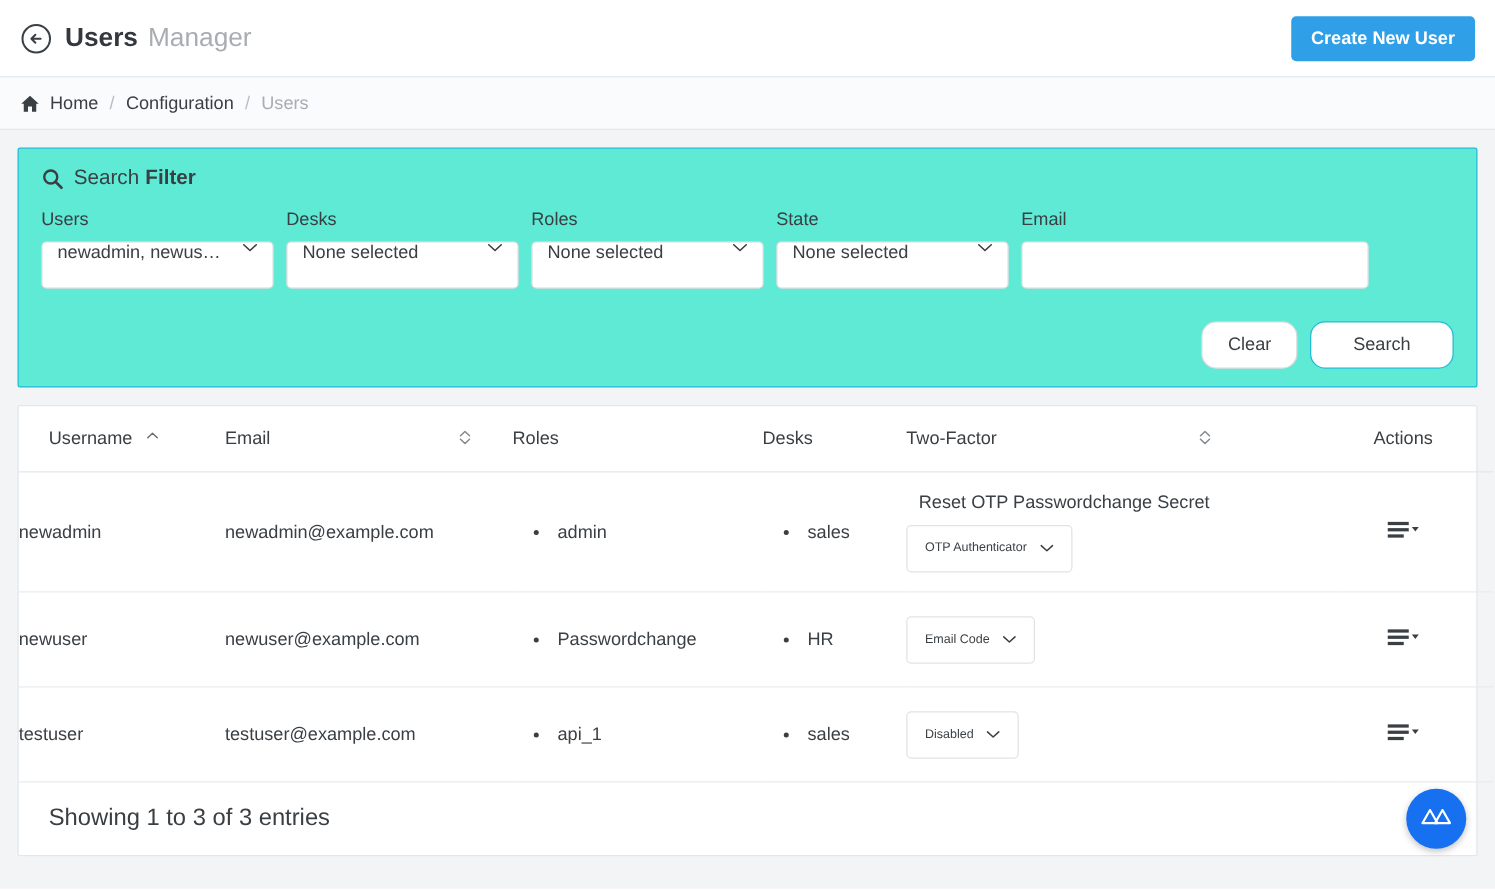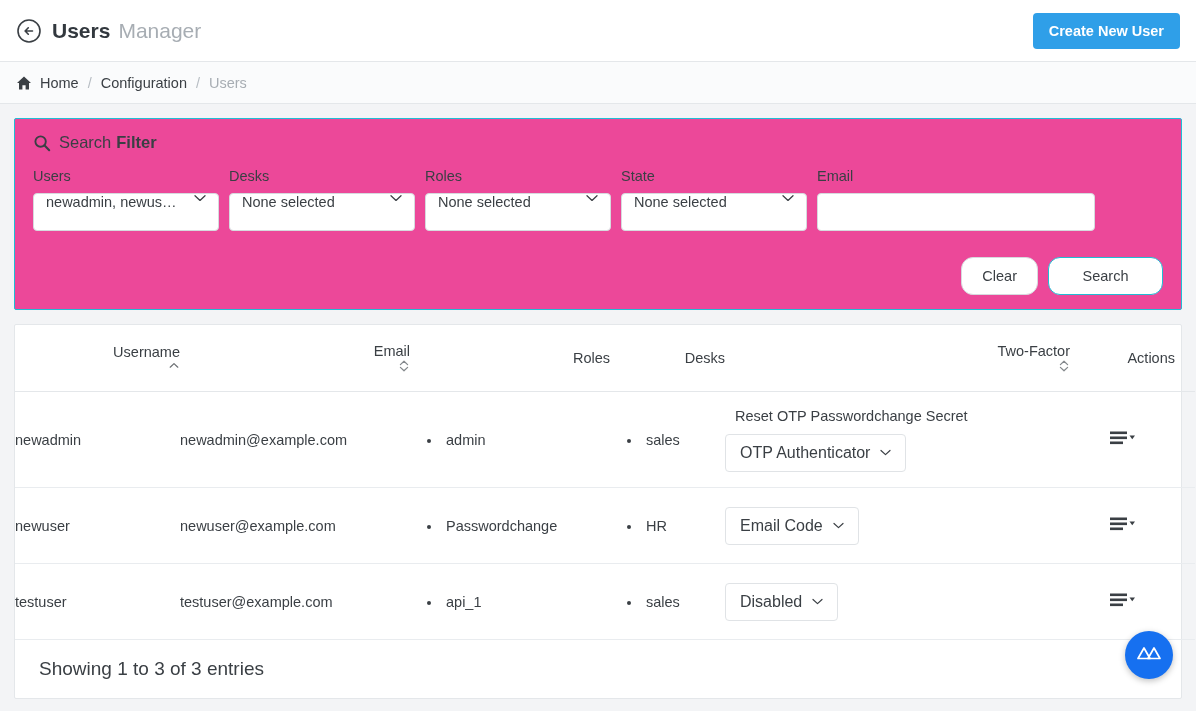--- a/index.html
+++ b/index.html
@@ -70,21 +70,21 @@
 
   
   .content {
     background: #f3f4f6;
     padding: 14px;
     height: calc(712px - 62px - 43px);
   }
 
   
   .filter-panel {
-    background: #ec4899;
+    background: #5eead4;
     border: 1px solid #21bcd4;
     border-radius: 2px;
     padding: 14px 18px 14px 18px;
     position: relative;
   }
   .filter-title {
     display: flex;
     align-items: center;
     font-size: 16.5px;
     margin-bottom: 16px;
@@ -162,21 +162,21 @@
   table.users { width: 100%; border-collapse: collapse; table-layout: fixed; }
   table.users thead th {
     text-align: left;
     font-size: 14.5px;
     font-weight: normal;
     color: #3a3f44;
     padding: 18px 0 18px 0;
     border-bottom: 1px solid #e4e7ea;
     vertical-align: middle;
   }
-  .th-inner { display: flex; align-items: flex-end; flex-direction: column; }
+  .th-inner { display: flex; align-items: flex-start; }
   .sort-ico { margin-left: 10px; display: inline-flex; opacity: .75; }
   .col-username { width: 165px; padding-left: 24px !important; }
   .col-email    { width: 230px; }
   .col-roles    { width: 200px; }
   .col-desks    { width: 115px; }
   .col-twofa    { width: 345px; }
   .col-actions  { width: 125px; }
   .col-username .th-inner,
   .col-email .th-inner,
   .col-roles .th-inner,
@@ -205,21 +205,21 @@
   }
   .twofa-select {
     display: inline-flex;
     align-items: center;
     justify-content: space-between;
     height: 38px;
     border: 1px solid #e0e3e6;
     border-radius: 4px;
     background: #fff;
     padding: 0 14px;
-    font-size: 16px;
+    font-size: 10px;
     color: #3a3f44;
     cursor: pointer;
     white-space: nowrap;
   }
   .twofa-select .caret { margin-left: 10px; display: inline-flex; }
   .actions-cell { text-align: center; padding-right: 20px !important; }
   .actions-btn {
     display: inline-flex;
     align-items: center;
     cursor: pointer;

